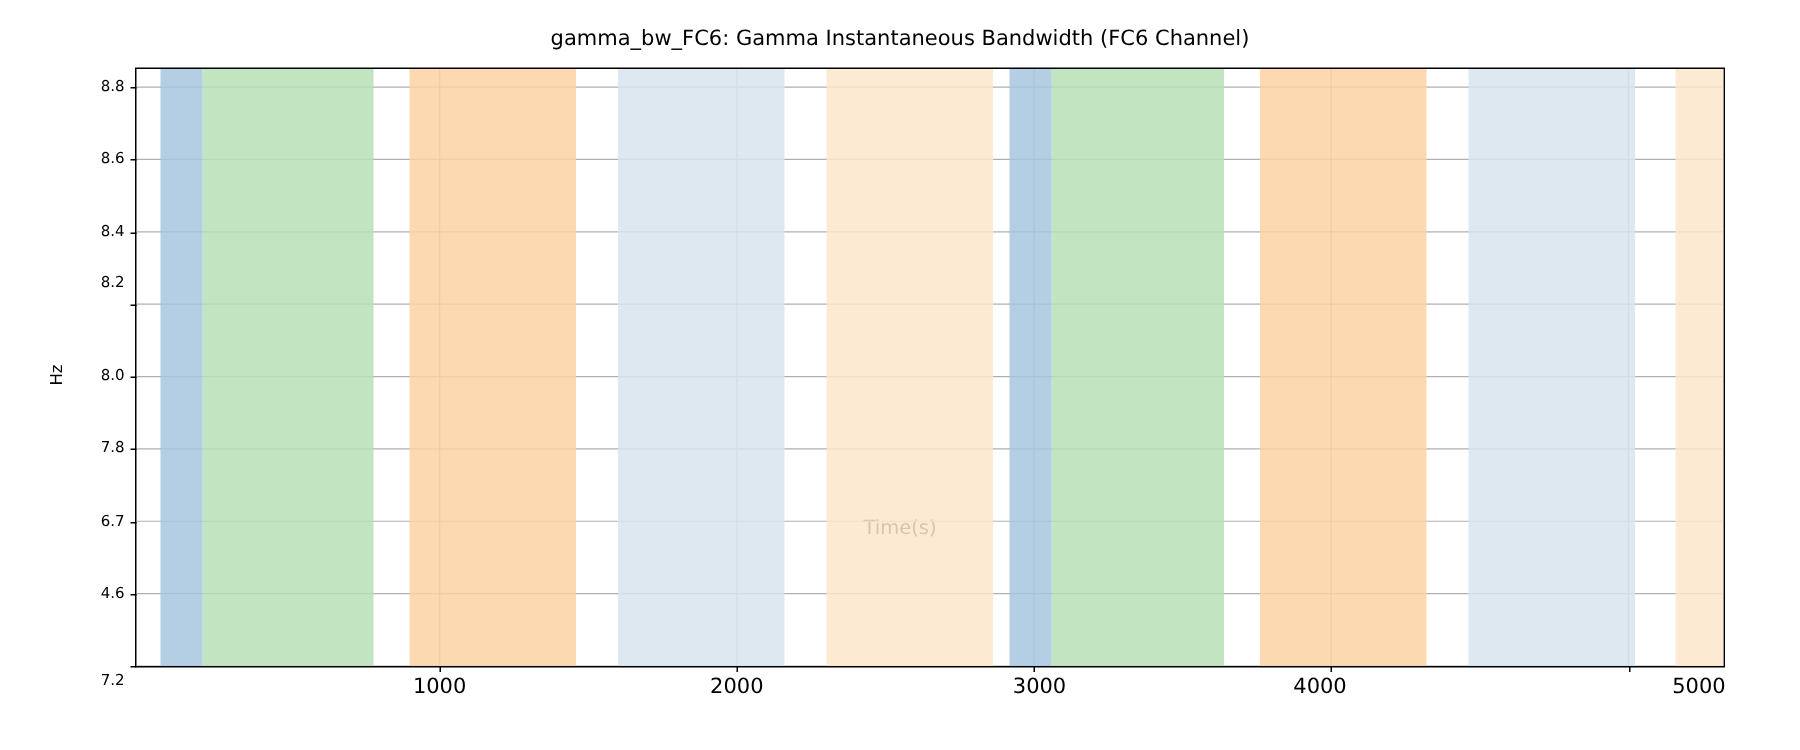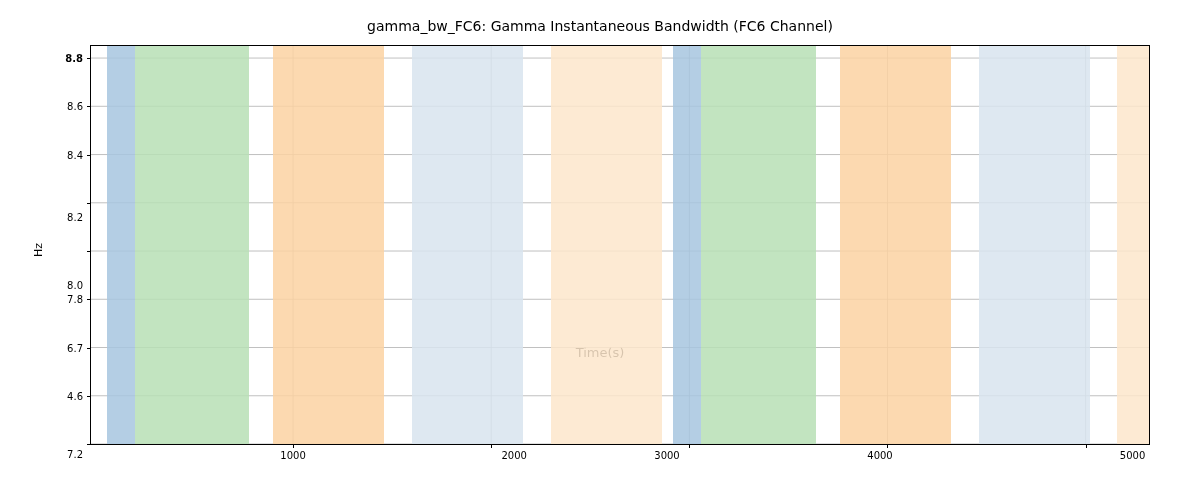--- a/index.html
+++ b/index.html
@@ -53,21 +53,21 @@
   .span {
     position: absolute;
     top: 0; bottom: 0;
   }
   .grid line { stroke: #b0b0b0; stroke-width: 0.8; }
   .tick-x {
     position: absolute;
     top: 100%;
     transform: translateX(-50%);
     margin-top: 6px;
-    font-size: 10px;
+    font-size: 14px;
     text-align: center;
   }
   .tick-y {
     position: absolute;
     right: 100%;
     transform: translateY(-50%);
     margin-right: 8px;
     font-size: 10px;
     text-align: right;
     white-space: nowrap;
@@ -102,40 +102,40 @@
           <line x1="0" x2="1058" y1="156.78787878787892" y2="156.78787878787892"></line>
           <line x1="0" x2="1058" y1="108.54545454545439" y2="108.54545454545439"></line>
           <line x1="0" x2="1058" y1="60.30303030303031" y2="60.30303030303031"></line>
           <line x1="0" x2="1058" y1="12.060606060605835" y2="12.060606060605835"></line>
         </svg>
       
     </div>
 
   <div class="tick-x" style="left: 202.09px;">1000</div>
       <div class="tickmark" style="left: 202.09px; top: 100%; width: 1px; height: 4px;"></div>
-      <div class="tick-x" style="left: 400.217px; margin-left: 23px;">2000</div>
+      <div class="tick-x" style="left: 400.217px;">2000</div>
       <div class="tickmark" style="left: 400.217px; top: 100%; width: 1px; height: 4px;"></div>
-      <div class="tick-x" style="left: 576px;">3000</div>
+      <div class="tick-x" style="left: 602px;">3000</div>
       <div class="tickmark" style="left: 598.345px; top: 100%; width: 1px; height: 4px;"></div>
       <div class="tick-x" style="left: 789px;">4000</div>
       <div class="tickmark" style="left: 796.472px; top: 100%; width: 1px; height: 4px;"></div>
       <div class="tick-x" style="left: 994.599px; margin-left: 47px;">5000</div>
       <div class="tickmark" style="left: 994.599px; top: 100%; width: 1px; height: 4px;"></div>
       <div class="tick-y" style="top: 408px;">7.2</div>
       <div class="tickmark" style="top: 398px; right: 100%; height: 1px; width: 4px;"></div>
       <div class="tick-y" style="top: 349.758px;">4.6</div>
       <div class="tickmark" style="top: 349.758px; right: 100%; height: 1px; width: 4px;"></div>
       <div class="tick-y" style="top: 301.515px;">6.7</div>
       <div class="tickmark" style="top: 301.515px; right: 100%; height: 1px; width: 4px;"></div>
       <div class="tick-y" style="top: 253.273px; text-align: right;">7.8</div>
       <div class="tickmark" style="top: 253.273px; right: 100%; height: 1px; width: 4px;"></div>
-      <div class="tick-y" style="top: 205.03px; margin-top: 34px;">8.0</div>
+      <div class="tick-y" style="top: 205.03px;">8.0</div>
       <div class="tickmark" style="top: 205.03px; right: 100%; height: 1px; width: 4px;"></div>
-      <div class="tick-y" style="top: 171px;">8.2</div>
+      <div class="tick-y" style="top: 143px;">8.2</div>
       <div class="tickmark" style="top: 156.788px; right: 100%; height: 1px; width: 4px;"></div>
       <div class="tick-y" style="top: 108.545px;">8.4</div>
       <div class="tickmark" style="top: 108.545px; right: 100%; height: 1px; width: 4px;"></div>
       <div class="tick-y" style="top: 60.303px;">8.6</div>
       <div class="tickmark" style="top: 60.303px; right: 100%; height: 1px; width: 4px;"></div>
-      <div class="tick-y" style="top: 12.0606px; font-weight: bold;">8.8</div>
+      <div class="tick-y" style="top: 12.0606px;">8.8</div>
       <div class="tickmark" style="top: 12.0606px; right: 100%; height: 1px; width: 4px;"></div>
     </div>
 </div>
 
 </body></html>

